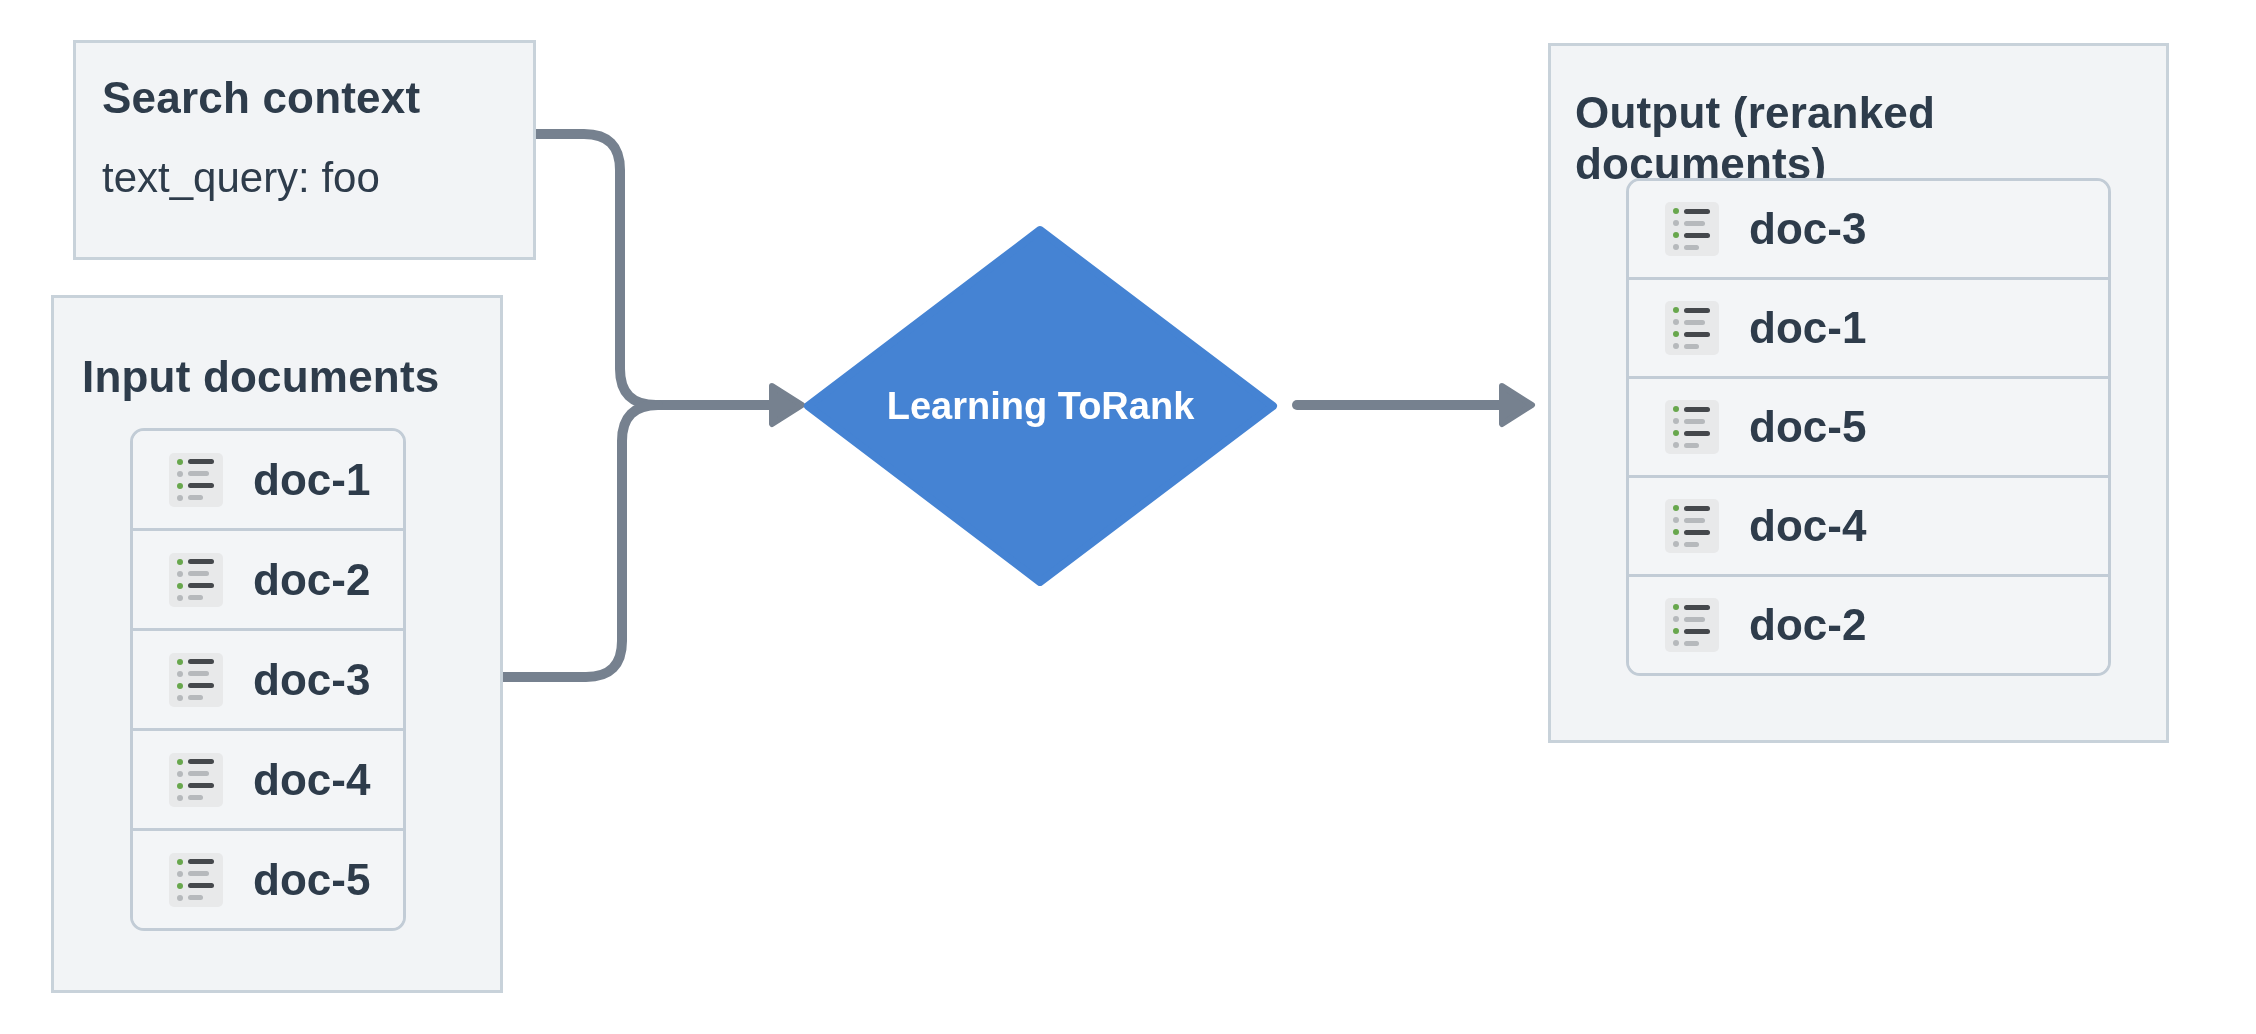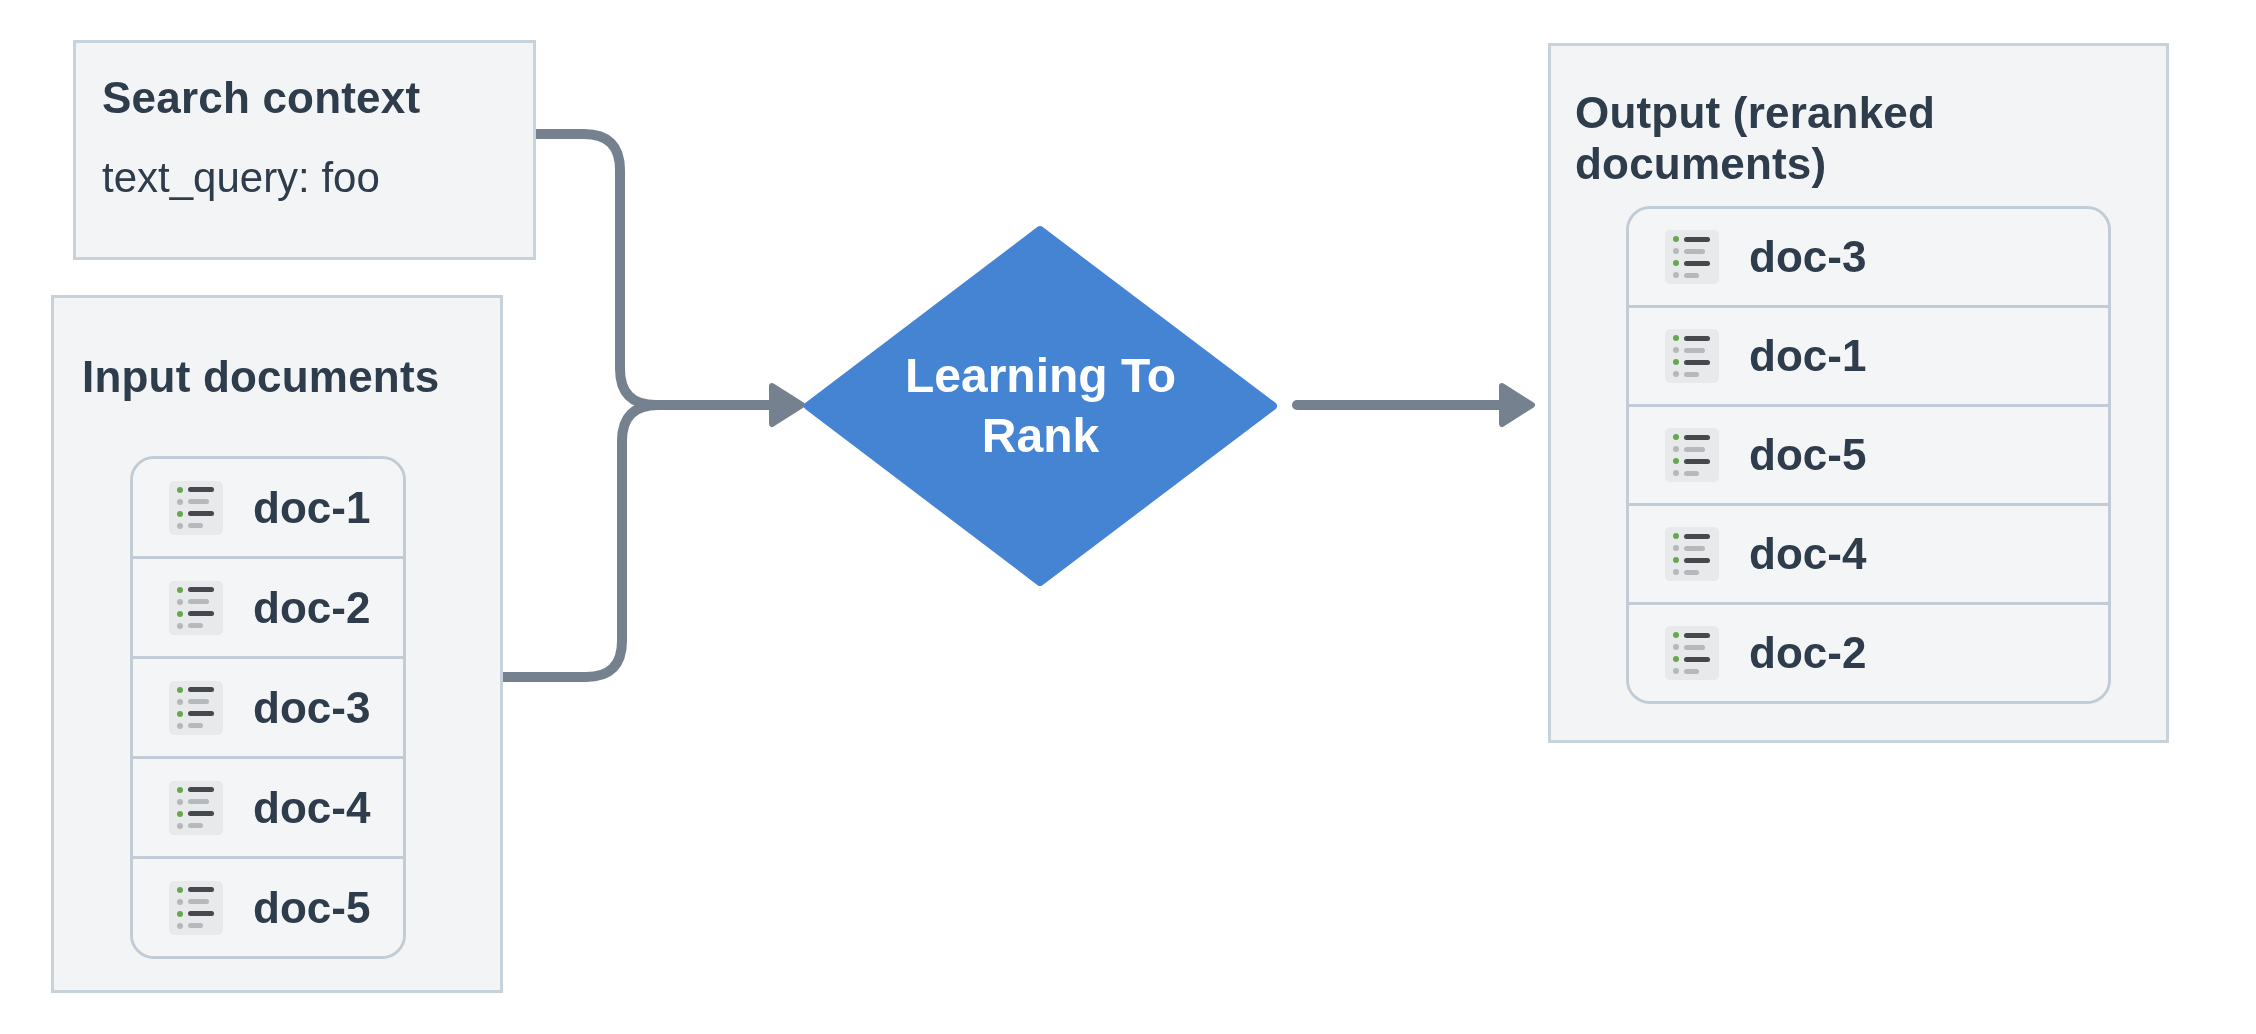--- a/index.html
+++ b/index.html
@@ -43,24 +43,23 @@
     margin: 30px 0 0 0;
     font-size: 42px;
     font-weight: 400;
     color: var(--text, #2e3c4b);
   }
 
   .doc-list {
     position: absolute;
     box-sizing: border-box;
     border: 3px solid var(--list-border, #c2ccd6);
-    border-radius: 24px;
+    border-radius: 14px;
     background: var(--box-bg, #f2f4f6);
     overflow: hidden;
-    margin-top: 28px;
   }
   .panel-input  .doc-list { left: 76px; top: 130px; width: 276px; height: 503px; }
   .panel-output .doc-list { left: 75px; top: 132px; width: 485px; height: 498px; }
 
   .doc-row {
     display: flex;
     align-items: center;
     height: 97px;
     background: var(--row-bg, #f3f5f7);
   }
@@ -96,25 +95,25 @@
     font-weight: 700;
     color: var(--text, #2e3c4b);
     white-space: nowrap;
   }
 
   .diamond-label {
     position: absolute;
     left: 808px; top: 230px;
     width: 465px; height: 352px;
     display: flex;
-    flex-direction: column;
+    flex-direction: row;
     align-items: center;
     justify-content: center;
     text-align: center;
-    font-size: 48px;
+    font-size: 38px;
     font-weight: 700;
     line-height: 60px;
     color: var(--diamond-text, #ffffff);
     pointer-events: none;
   }
 </style>
 </head>
 <body>
 
 <div class="canvas">

